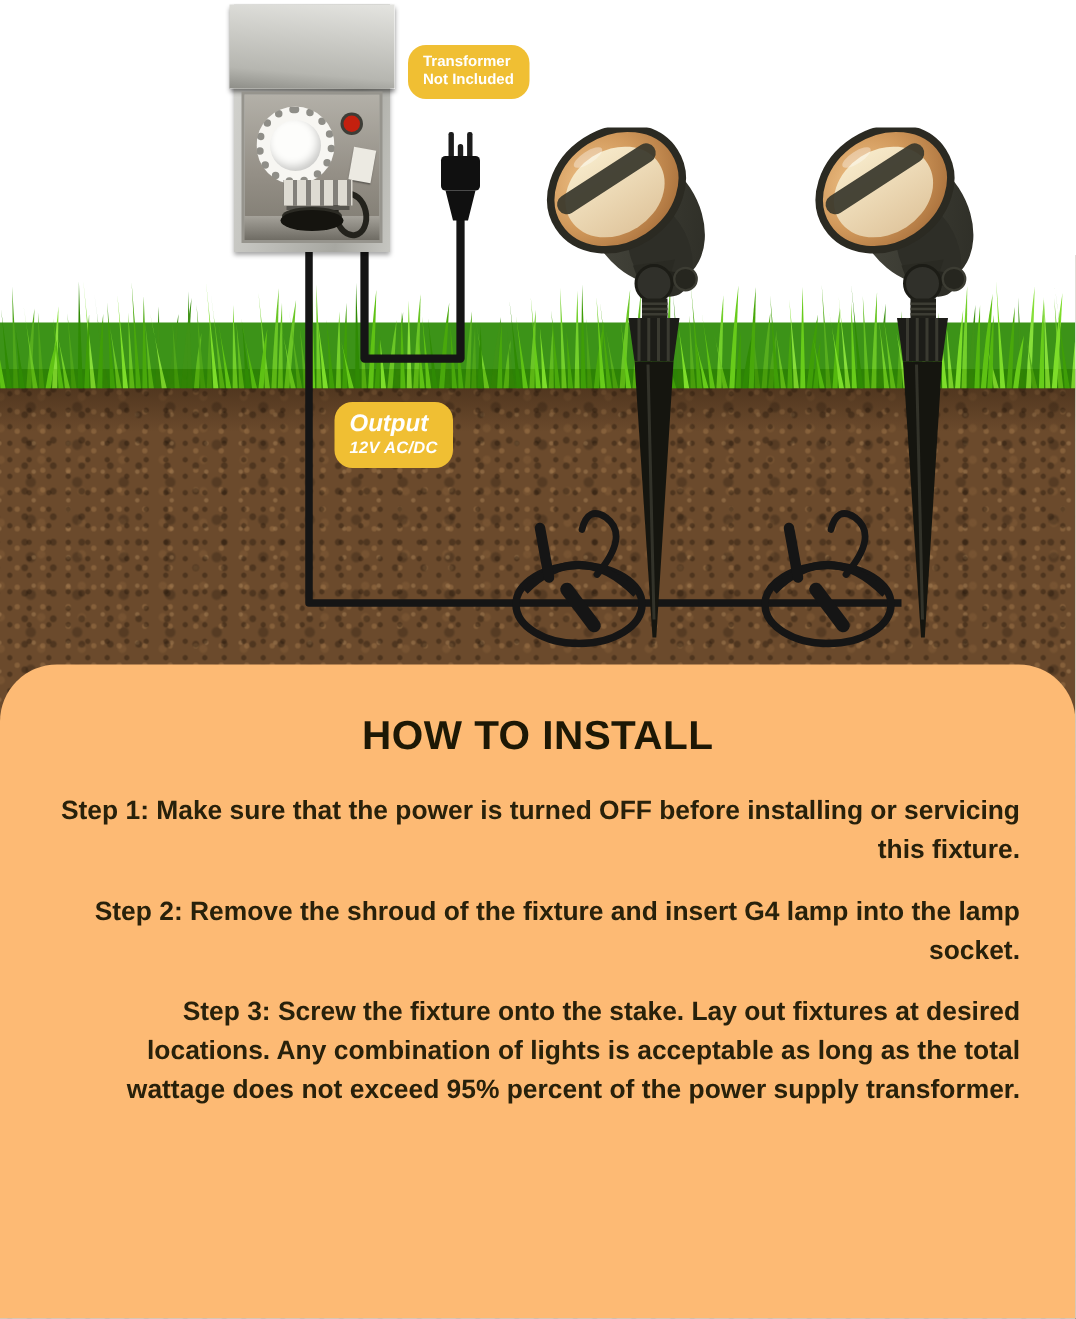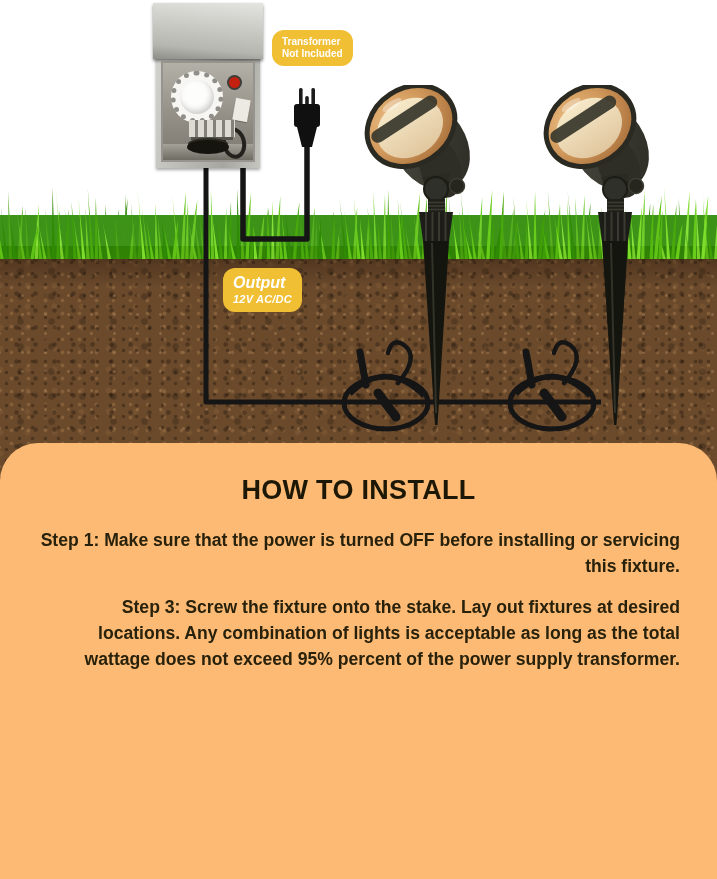--- a/index.html
+++ b/index.html
@@ -399,16 +399,17 @@
     <span class="l2">Not Included</span>
   </div>
   <div class="callout co-output">
     <span class="l1">Output</span>
     <span class="l2">12V AC/DC</span>
   </div>
 
   <div class="panel">
     <h1>HOW TO INSTALL</h1>
     <p>Step 1: Make sure that the power is turned OFF before installing or servicing this fixture.</p>
+    <p>Step 2: Remove the shroud of the fixture and insert G4 lamp into the lamp socket.</p>
     <p>Step 3: Screw the fixture onto the stake. Lay out fixtures at desired locations. Any combination of lights is acceptable as long as the total wattage does not exceed 95% percent of the power supply transformer.</p>
   </div>
 
 </div>
 
 </body></html>

